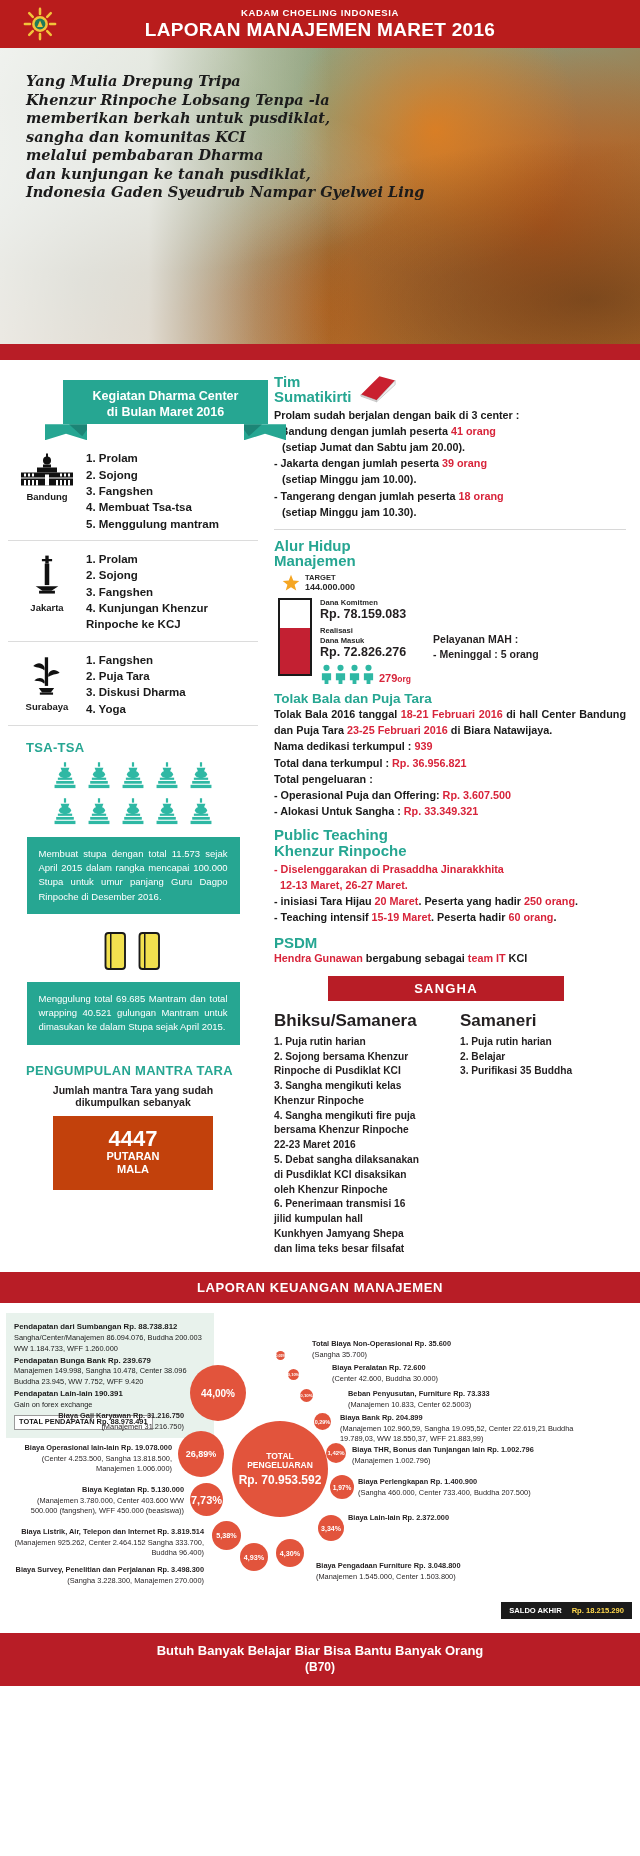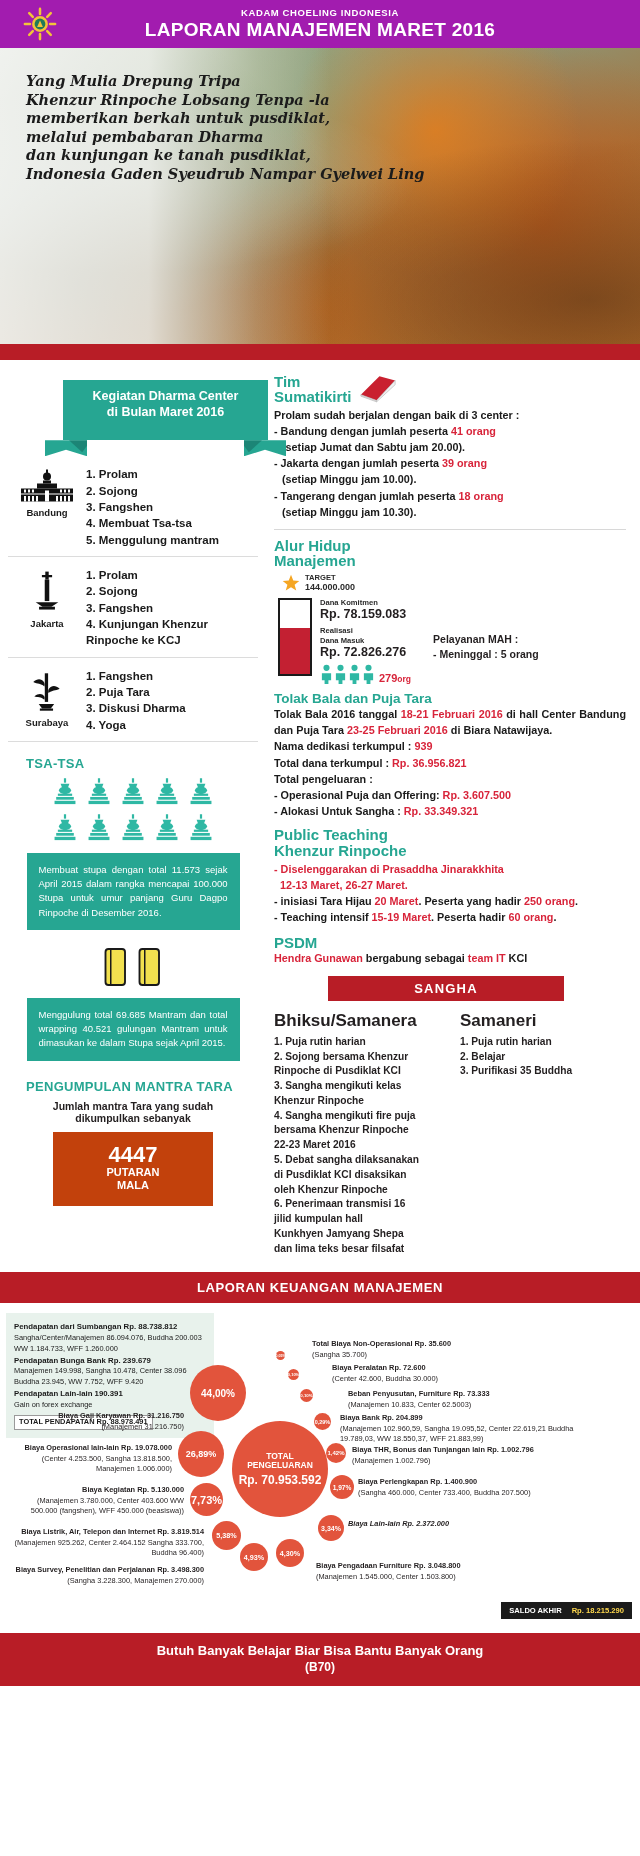--- a/index.html
+++ b/index.html
@@ -6,21 +6,21 @@
   body {
     width: 640px;
     background: #ffffff;
     font-family: "Liberation Sans", sans-serif;
     color: #231f20;
   }
   .page { width:640px; position:relative; overflow:hidden; }
 
   
   .header {
-    background:#a21caf; height:48px; position:relative;
+    background:#b91c1c; height:48px; position:relative;
     display:flex; align-items:center; justify-content:center; flex-direction:column;
   }
   .header .sunlogo{
     position:absolute; left:22px; top:6px; width:36px; height:36px;
   }
   .hdr-sub{ color:#ffffff; font-size:9.5px; letter-spacing:.6px; font-weight:bold; }
   .hdr-title{ color:#ffffff; font-size:19px; font-weight:bold; letter-spacing:.3px; margin-top:1px;}
 
   
   .hero { position:relative; height:296px; overflow:hidden; background:#7c8e7a; }
@@ -56,21 +56,21 @@
 
   
   .body2{ display:flex; padding:14px 0 0 0; }
   .colL{ width:268px; padding:0 10px 0 8px; }
   .colR{ width:372px; padding:0 14px 0 6px; border-left:0; }
 
   
   .ribbon-wrap{ position:relative; margin:6px 0 0 55px; width:205px; }
   .ribbon{
     background:#26a692; color:#fff; text-align:center;
-    padding:9px 6px 20px 6px; font-size:12.5px; font-weight:bold; line-height:1.25;
+    padding:9px 6px 4px 6px; font-size:12.5px; font-weight:bold; line-height:1.25;
     position:relative;
   }
   .ribbon-tail{ display:flex; justify-content:space-between; }
   .tail{ width:42px; height:16px; position:relative; }
   .tail.l{ background:#26a692; clip-path:polygon(0 0,100% 0,100% 100%,50% 60%,0 100%); margin-left:-18px;}
   .tail.r{ background:#26a692; clip-path:polygon(0 0,100% 0,100% 100%,50% 60%,0 100%); margin-right:-18px;}
   .tail-dark{ position:absolute; top:-0px; width:22px; height:12px; background:#1c8576; }
   .tail.l .tail-dark{ right:-4px; clip-path:polygon(0 0,100% 0,60% 100%); }
   .tail.r .tail-dark{ left:-4px; clip-path:polygon(0 0,100% 0,40% 100%); }
 
@@ -181,20 +181,21 @@
     <div class="hdr-title">LAPORAN MANAJEMEN MARET 2016</div>
   </div>
 
   <div class="hero">
     <div class="hero-photo"></div>
     <div class="hero-left-fade"></div>
     <div class="hero-quote">
       <div>Yang Mulia Drepung Tripa</div>
       <div>Khenzur Rinpoche Lobsang Tenpa -la</div>
       <div>memberikan berkah untuk pusdiklat,</div>
+      <div>sangha dan komunitas KCI</div>
       <div>melalui pembabaran Dharma</div>
       <div> dan kunjungan ke tanah pusdiklat,</div>
       <div>Indonesia Gaden Syeudrub Nampar Gyelwei Ling</div>
     </div>
   </div>
 
   <div class="red-band"></div>
 
   <div class="body2">
 
@@ -665,21 +666,21 @@
       <div class="sub">(Manajemen 102.960,59, Sangha 19.095,52, Center 22.619,21 Buddha 19.789,03, WW 18.550,37, WFF 21.883,99)</div>
     </div>
     <div class="lbl" style="left:352px;top:142px;width:230px;">
       <div>Biaya THR, Bonus dan Tunjangan lain Rp. 1.002.796</div>
       <div class="sub">(Manajemen 1.002.796)</div>
     </div>
     <div class="lbl" style="left:358px;top:174px;width:228px;">
       <div>Biaya Perlengkapan Rp. 1.400.900</div>
       <div class="sub">(Sangha 460.000, Center 733.400, Buddha 207.500)</div>
     </div>
-    <div class="lbl" style="left:348px;top:216px;width:238px;font-style:italic;">
+    <div class="lbl" style="left:348px;top:210px;width:238px;">
       <div>Biaya Lain-lain Rp. 2.372.000</div>
     </div>
     <div class="lbl" style="left:316px;top:258px;width:250px;">
       <div>Biaya Pengadaan Furniture Rp. 3.048.800</div>
       <div class="sub">(Manajemen 1.545.000, Center 1.503.800)</div>
     </div>
 
     <div class="saldo">
       <span>SALDO AKHIR</span><span class="v">Rp. 18.215.290</span>
     </div>

